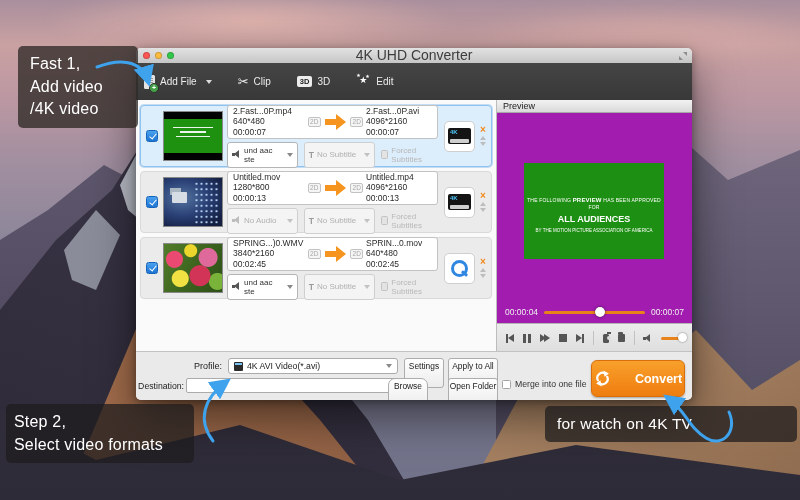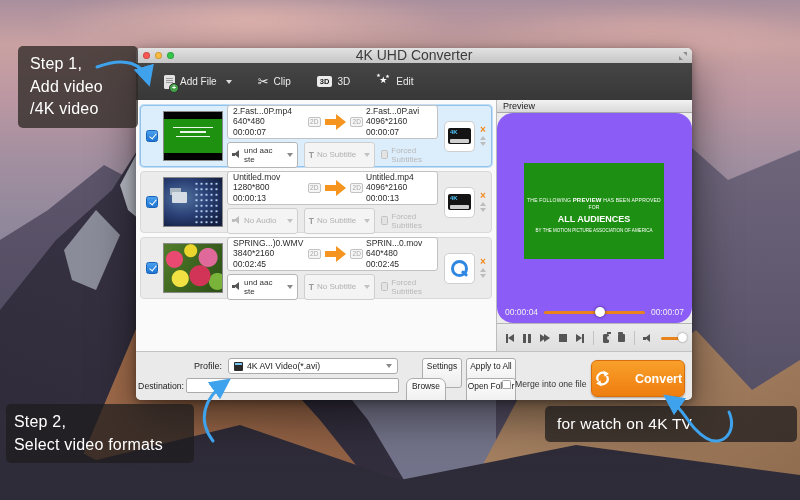--- a/index.html
+++ b/index.html
@@ -37,21 +37,21 @@
   .title-text{position:absolute;left:0;right:0;text-align:center;font-size:14px;color:#3c3c3c;line-height:15px;}
   .tl{width:7px;height:7px;border-radius:50%;margin-left:5px;border:1px solid rgba(0,0,0,.18);box-sizing:border-box;position:relative;z-index:2;}
   .tl.red{background:#fc5753;margin-left:7px;}
   .tl.yellow{background:#fdbc40;}
   .tl.green{background:#34c84a;}
   .ic-fs{position:absolute;right:5px;top:4px;width:8px;height:8px;z-index:2;}
   .ic-fs::before{content:"";position:absolute;right:0;top:0;border-left:4px solid transparent;border-top:4px solid #8d8d8d;}
   .ic-fs::after{content:"";position:absolute;left:0;bottom:0;border-right:4px solid transparent;border-bottom:4px solid #8d8d8d;}
 
   .toolbar{position:absolute;left:0;top:15px;right:0;height:37px;background:linear-gradient(#454545,#383838);
-           display:flex;align-items:center;padding-left:28px;color:#ececec;font-size:10px;}
+           display:flex;align-items:center;padding-left:8px;color:#ececec;font-size:10px;}
   .tb-group{display:flex;align-items:center;gap:5px;margin-right:26px;cursor:default;}
   .ic-doc{width:11px;height:14px;background:#e3e3e3;border-radius:1.5px;position:relative;}
   .ic-doc::before{content:"";position:absolute;left:2px;top:3px;width:7px;height:1px;background:#9a9a9a;box-shadow:0 2px 0 #9a9a9a,0 4px 0 #9a9a9a;}
   .ic-doc::after{content:"+";position:absolute;right:-4px;bottom:-4px;width:8px;height:8px;background:#43a047;border:1px solid #2f3130;
                  color:#fff;border-radius:50%;font-size:7px;line-height:8px;text-align:center;font-weight:bold;}
   .tb-caret{width:0;height:0;border-left:3.5px solid transparent;border-right:3.5px solid transparent;border-top:4px solid #dcdcdc;margin-left:4px;}
   .ic-scissors{font-size:13px;line-height:13px;color:#ececec;}
   .badge3d{background:#ececec;color:#1d1d1d;font-size:7.5px;font-weight:bold;padding:1.5px 3px;border-radius:2px;line-height:8px;}
   .stars{position:relative;width:15px;height:13px;}
   .stars::before{content:"★";position:absolute;left:3px;top:1px;font-size:9px;color:#fff;line-height:9px;}
@@ -115,21 +115,21 @@
   .icon-qt::after{content:"";position:absolute;right:-3px;bottom:-1px;width:7px;height:3px;background:#2f87e2;border-radius:1px;transform:rotate(40deg);}
   .rowctl{display:flex;flex-direction:column;align-items:center;margin-left:5px;margin-right:2px;gap:2px;flex:none;}
   .row-x{color:#f28a1d;font-size:10px;font-weight:bold;line-height:8px;}
   .c-up{width:0;height:0;border-left:3.5px solid transparent;border-right:3.5px solid transparent;border-bottom:4px solid #bdbdbd;}
   .c-down{width:0;height:0;border-left:3.5px solid transparent;border-right:3.5px solid transparent;border-top:4px solid #bdbdbd;}
 
   
   .preview-panel{position:absolute;left:361px;top:52px;width:195px;height:252px;}
   .pv-header{height:13px;background:linear-gradient(#f2f2f2,#d9d9d9);border-bottom:1px solid #a8a8a8;font-size:9px;color:#222;
              padding-left:6px;line-height:13px;box-sizing:border-box;}
-  .pv-video{position:absolute;left:0;right:0;top:13px;height:210px;background:#8b5cf6;border-radius:16px;}
+  .pv-video{position:absolute;left:0;right:0;top:13px;height:210px;background:#a21caf;}
   .mpaa{position:absolute;left:27px;top:50px;width:140px;height:96px;background:#1d8f12;color:#fff;text-align:center;box-sizing:border-box;padding-top:34px;}
   .mpaa .l1{font-size:5px;letter-spacing:.2px;line-height:7px;}
   .mpaa .l1 b{font-size:6px;}
   .mpaa .l2{font-size:9px;font-weight:bold;margin-top:3px;line-height:10px;}
   .mpaa .l3{font-size:4.5px;margin-top:4px;line-height:6px;}
   .pv-timeline{position:absolute;left:8px;right:8px;bottom:6px;display:flex;align-items:center;gap:6px;color:#f0f0f0;font-size:8.5px;}
   .prog-track{flex:1;height:3px;background:#e8821a;border-radius:2px;position:relative;}
   .prog-thumb{position:absolute;top:-3.5px;width:10px;height:10px;background:#fff;border-radius:50%;box-shadow:0 0 3px rgba(0,0,0,.6);}
   .pv-controls{position:absolute;left:0;right:0;bottom:0;height:29px;background:linear-gradient(#ececec,#dedede);border-top:1px solid #b5b5b5;
                display:flex;align-items:center;padding:0 9px;gap:9px;box-sizing:border-box;}
@@ -152,21 +152,21 @@
   .bottom{position:absolute;left:0;right:0;bottom:0;height:48px;background:#eaeaea;border-top:1px solid #c2c2c2;font-size:9px;color:#222;}
   .blabel{position:absolute;text-align:right;}
   .profile-label{left:36px;top:9px;width:50px;}
   .dest-label{left:2px;top:29px;width:46px;font-size:8.7px;}
   .profile-select{position:absolute;left:92px;top:6px;width:170px;height:16px;background:#fff;border:1px solid #ababab;border-radius:3px;
                   display:flex;align-items:center;gap:4px;padding:0 5px;box-sizing:border-box;font-size:8.7px;}
   .ic-film{width:9px;height:9px;background:#2b2b2b;border-radius:1px;position:relative;flex:none;}
   .ic-film::before{content:"";position:absolute;left:1px;top:1px;right:1px;height:2.5px;background:#77c4f2;}
   .dest-input{position:absolute;left:50px;top:26px;width:213px;height:15px;background:#fff;border:1px solid #ababab;border-radius:2px;box-sizing:border-box;font-size:9px;padding:0 4px;}
   .btn{position:absolute;height:30px;background:linear-gradient(#fefefe,#ececec);border:1px solid #adadad;border-radius:3px;
-       font-size:8.4px;color:#222;text-align:center;line-height:14px;box-sizing:border-box;margin-left:18px;}
+       font-size:8.4px;color:#222;text-align:center;line-height:14px;box-sizing:border-box;}
   .btn-settings{left:268px;top:6px;width:40px;}
   .btn-apply{left:312px;top:6px;width:50px;}
   .btn-browse{left:252px;top:26px;width:40px;border-radius:7px;}
   .btn-openfolder{left:312px;top:26px;width:50px;}
   .merge{position:absolute;left:366px;top:27px;display:flex;align-items:center;gap:4px;font-size:8.7px;color:#333;}
   .mchk{width:9px;height:9px;background:#fff;border:1px solid #a5a5a5;border-radius:1.5px;box-sizing:border-box;}
   .convert-btn{position:absolute;left:455px;top:8px;width:94px;height:37px;background:linear-gradient(#f8a02b,#ef7d10);
                border:1px solid #d96f0c;border-radius:6px;display:flex;align-items:center;justify-content:center;gap:24px;
                color:#fff;font-size:12.5px;font-weight:bold;box-shadow:0 1px 2px rgba(0,0,0,.3);box-sizing:border-box;}
 </style>
@@ -441,21 +441,21 @@
           <polygon points="11,0.5 17.5,4 12.5,8" fill="#ffffff"></polygon>
           <path d="M15.5 8 A6 6 0 0 1 6 15" stroke="#ffffff" stroke-width="2.6" fill="none" stroke-linecap="round"></path>
           <polygon points="9,19.5 2.5,16 7.5,12" fill="#ffffff"></polygon>
         </svg>
         <span>Convert</span>
       </div>
     </div>
   </div>
 
   <div class="callout c1">
-    <div>Step 1,</div>
+    <div>Fast 1,</div>
     <div>Add video</div>
     <div>/4K video</div>
   </div>
   <div class="callout c2">
     <div>Step 2,</div>
     <div>Select video formats</div>
   </div>
   <div class="callout c3">
     <div>for watch on 4K TV</div>
   </div>

